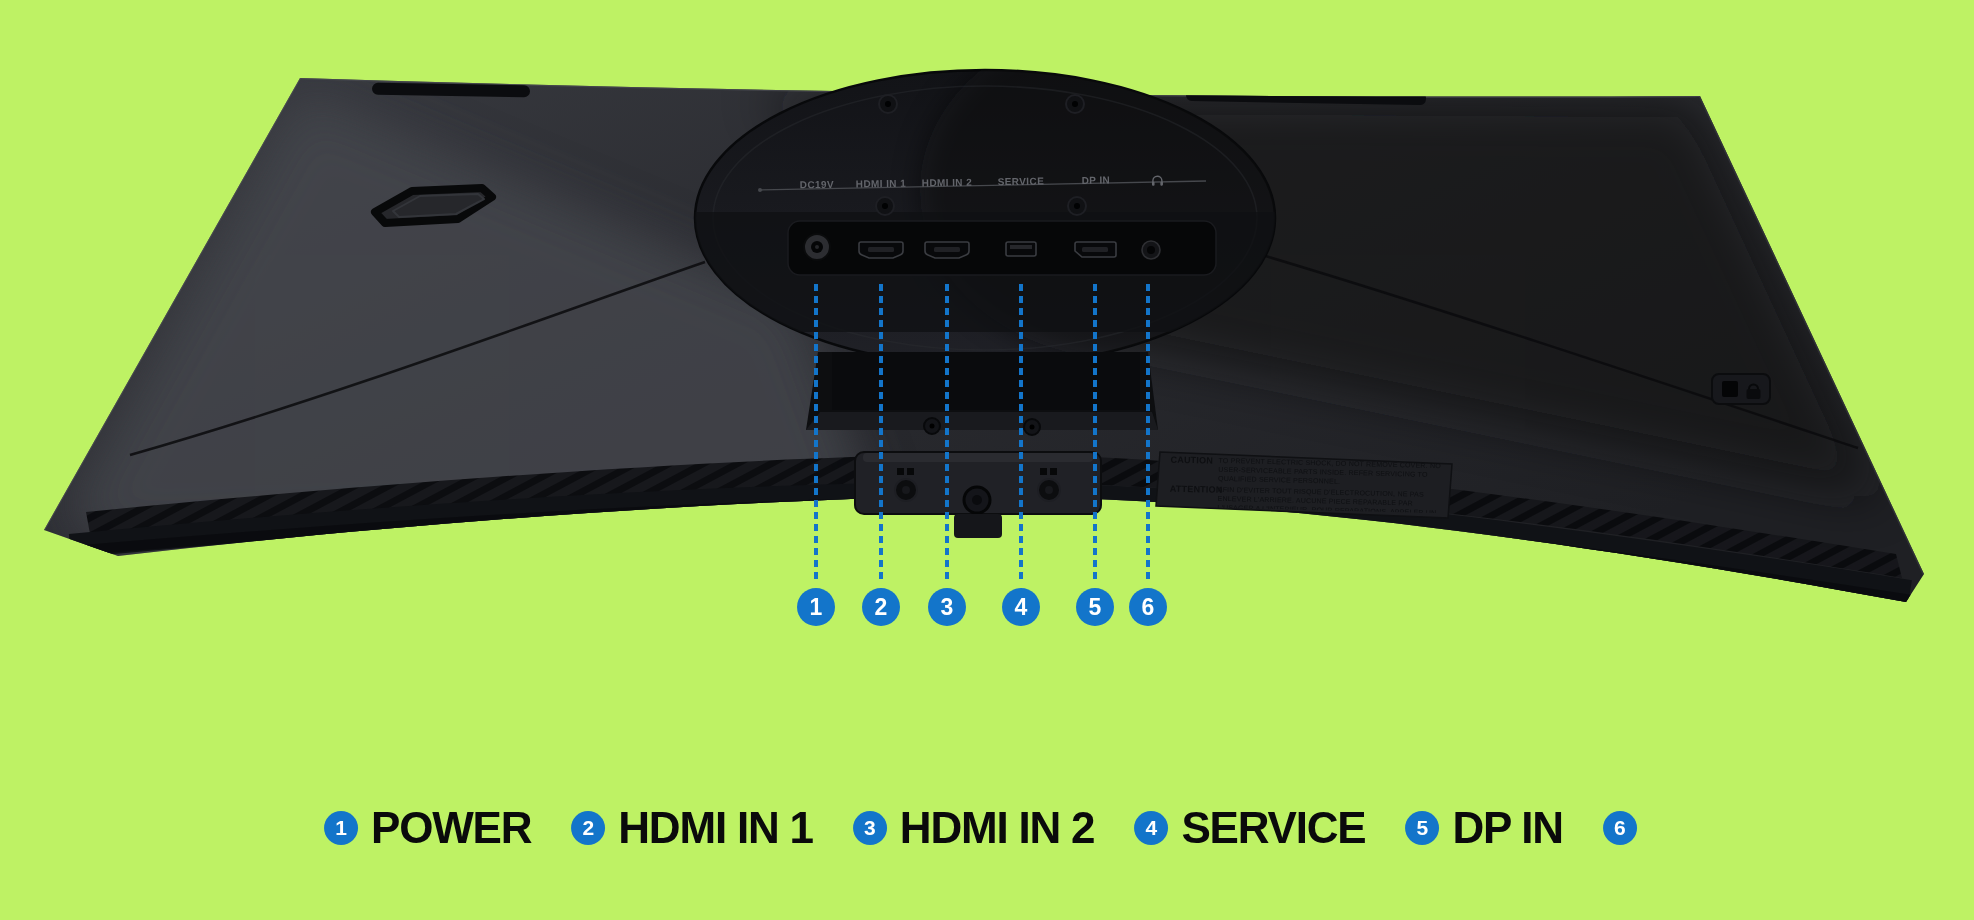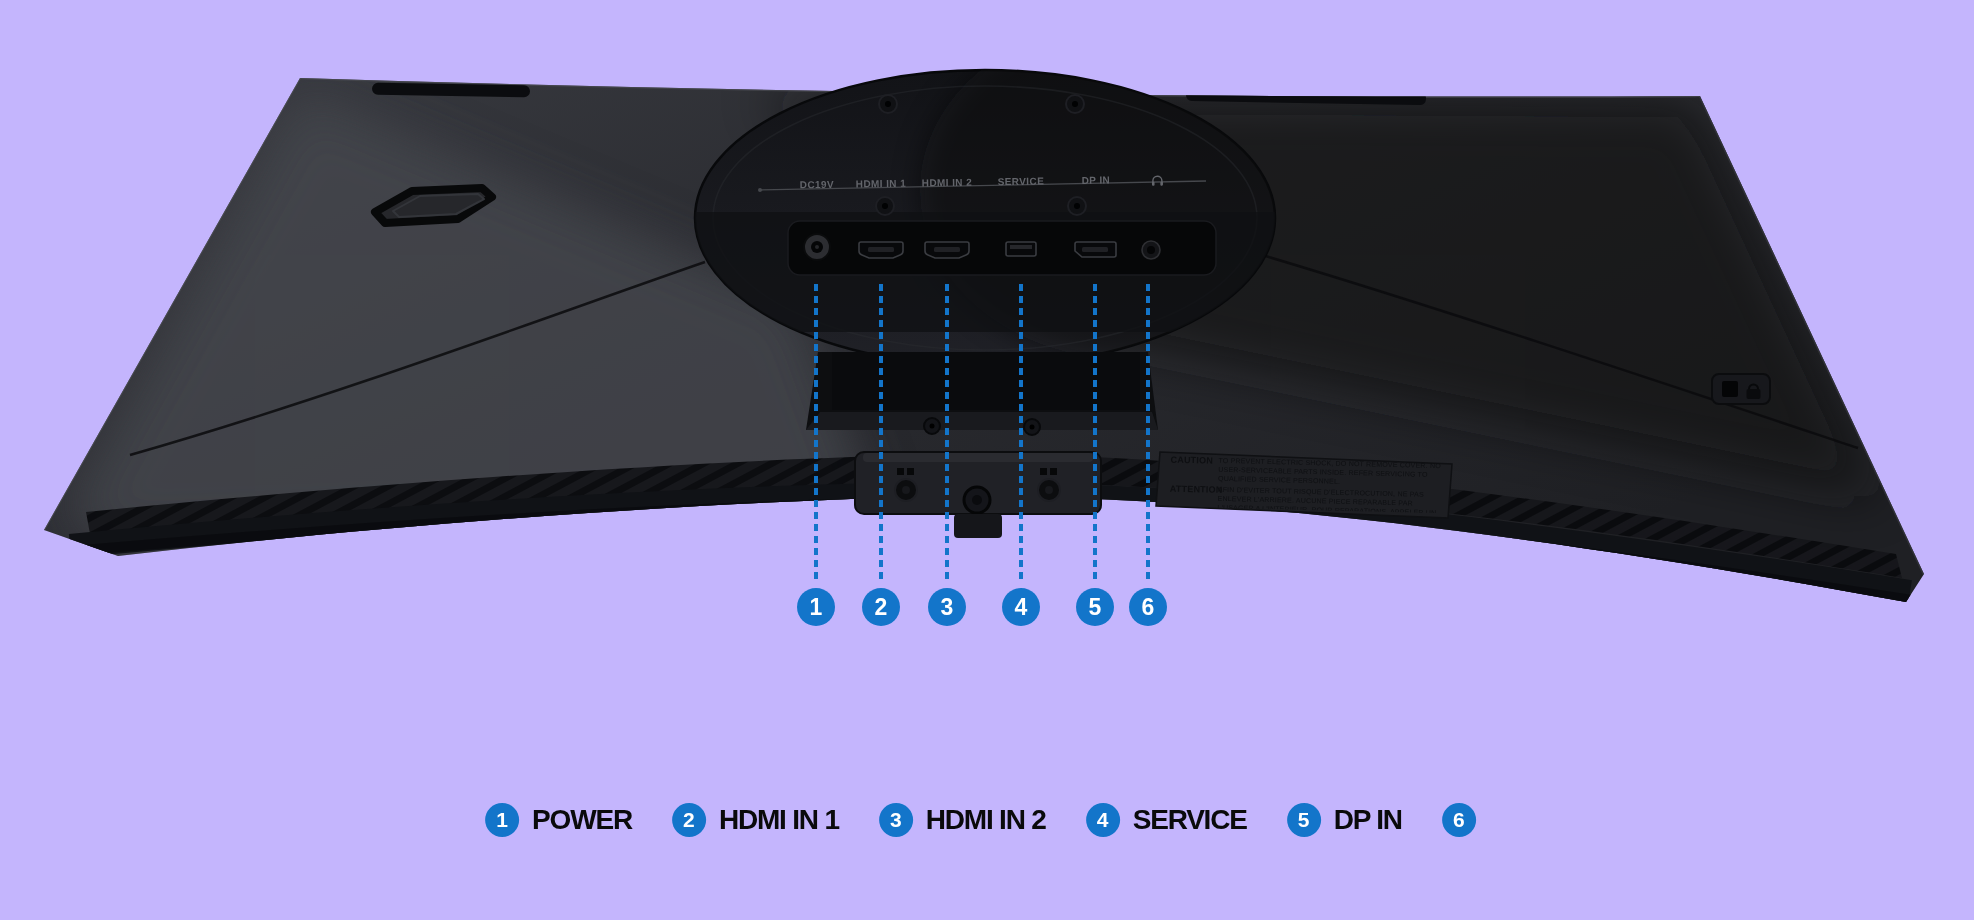--- a/index.html
+++ b/index.html
@@ -1,17 +1,17 @@
 <!DOCTYPE html>
 <html><head>
 <meta charset="utf-8">
 <style>
   html,body{margin:0;padding:0;background:#ffffff;}
   .stage{
-    position:relative;width:1974px;height:920px;background:#c4b5fd;
+    position:relative;width:1974px;height:920px;background:#bef264;
     font-family:"Liberation Sans", sans-serif;overflow:hidden;
   }
   .stage svg{position:absolute;left:0;top:0;}
   
   .port-labels{
     position:absolute;left:757px;top:180px;width:460px;height:20px;
     transform:rotate(-0.9deg);transform-origin:left center;
   }
   .port-label{
     position:absolute;top:0;transform:translateX(-50%);
@@ -35,21 +35,21 @@
     display:flex;align-items:center;white-space:nowrap;
   }
   .legend-item{display:flex;align-items:center;margin-right:40px;}
   .legend-item:last-child{margin-right:0;}
   .legend-badge{
     width:34px;height:34px;border-radius:50%;background:var(--accent);
     color:#fff;display:flex;align-items:center;justify-content:center;
     font-size:21px;font-weight:700;flex:0 0 auto;margin-right:13px;
   }
   .legend-label{
-    font-size:28px;font-weight:800;letter-spacing:-1.2px;color:#0a0a0b;
+    font-size:44px;font-weight:800;letter-spacing:-1.2px;color:#0a0a0b;
   }
   
   .sticker-text{
     position:absolute;left:1170px;top:458px;width:276px;height:52px;
     transform:rotate(1.4deg);color:#0e0f12;font-size:7px;line-height:1.3;
     letter-spacing:.2px;overflow:hidden;
   }
   .sticker-row{display:flex;margin-bottom:2px;}
   .sticker-title{width:48px;flex:0 0 auto;font-size:9px;font-weight:700;}
   .sticker-body{flex:1;}

